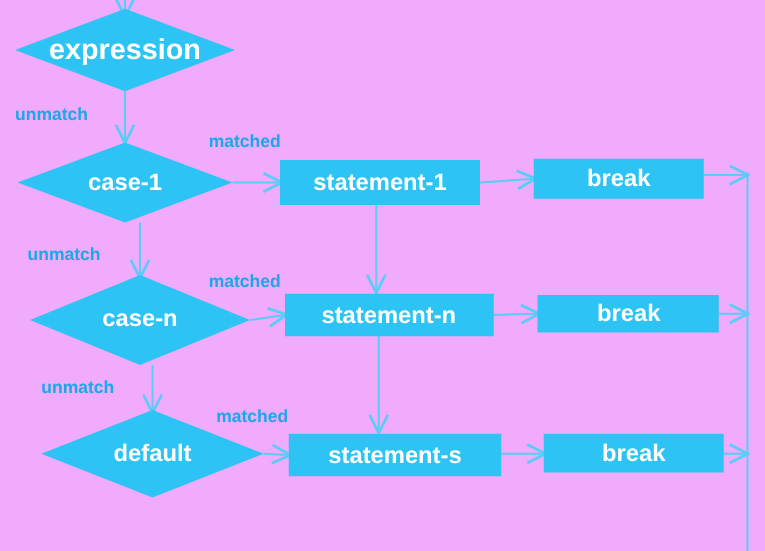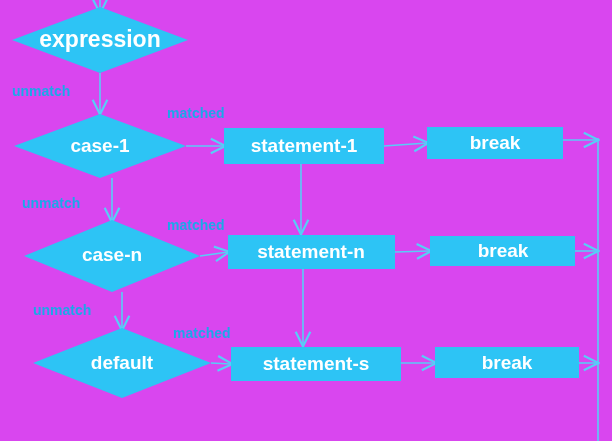--- a/index.html
+++ b/index.html
@@ -7,21 +7,21 @@
     padding: 0;
     background: #ffffff;
   }
   body {
     font-family: "Liberation Sans", sans-serif;
   }
   #canvas {
     position: relative;
     width: 612px;
     height: 441px;
-    background: #d946ef;
+    background: #f0abfc;
     overflow: hidden;
   }
   #flow-svg {
     position: absolute;
     left: 0;
     top: 0;
     width: 612px;
     height: 441px;
   }
   .node-label {

